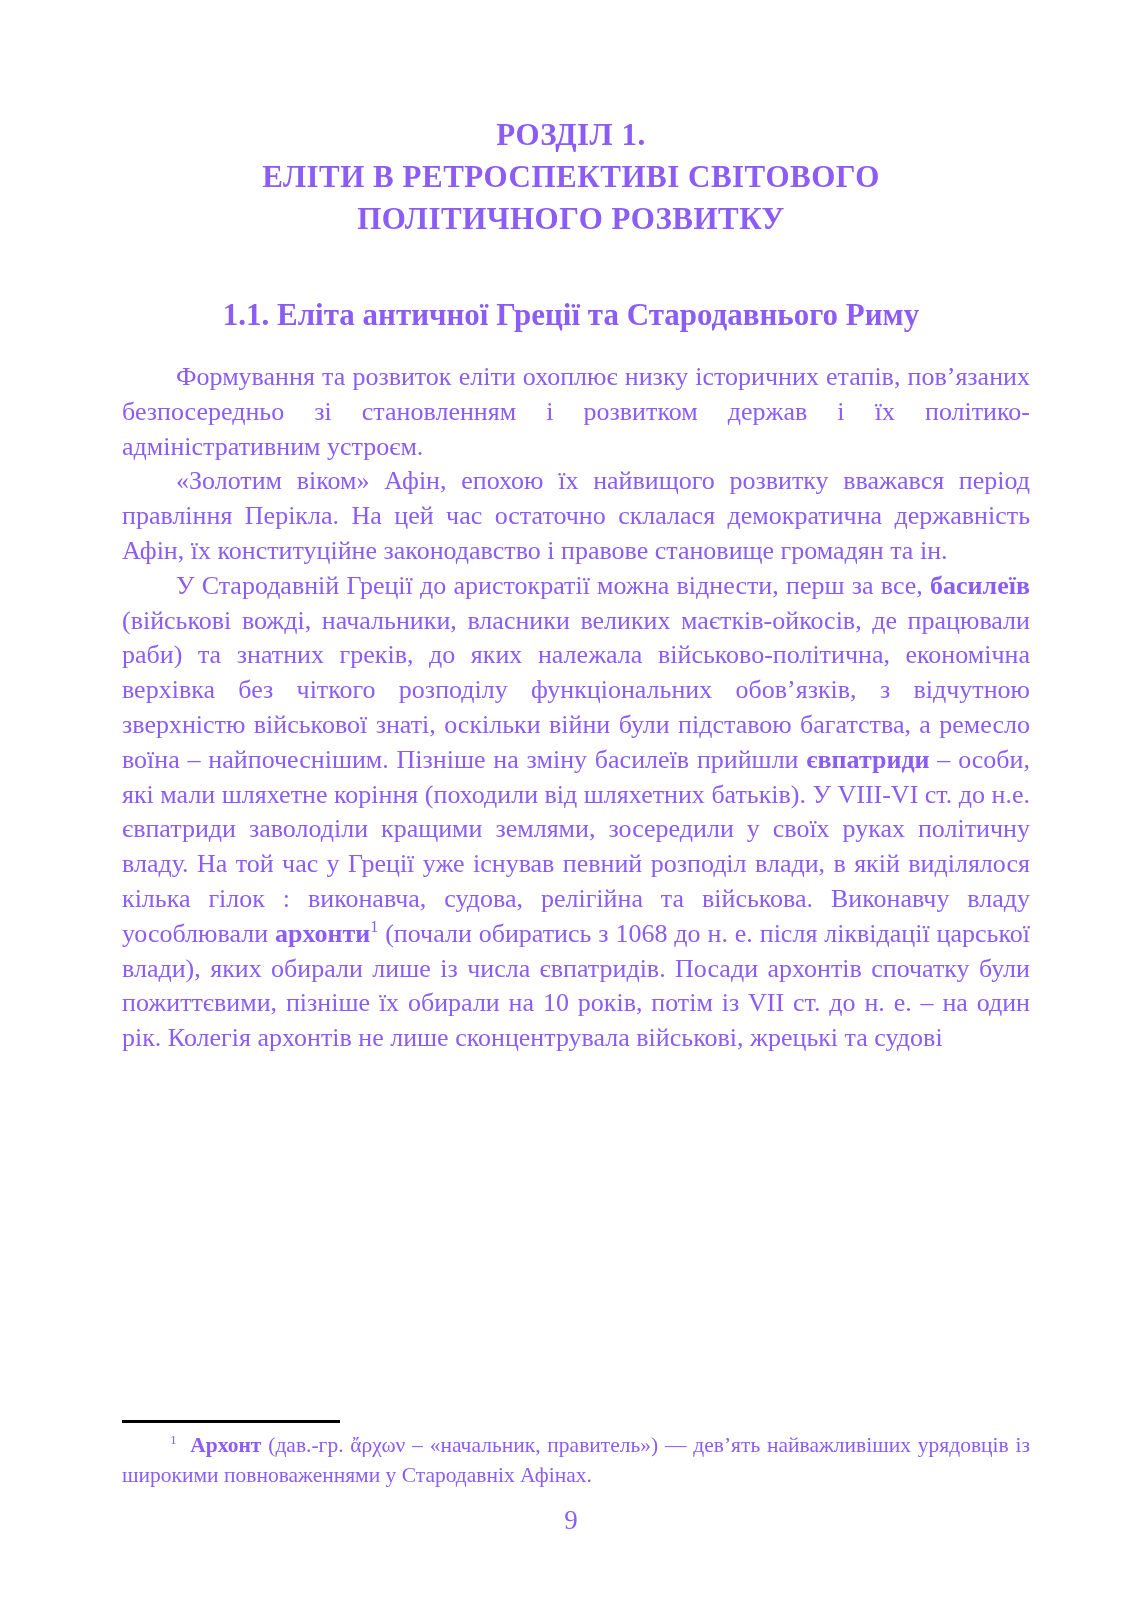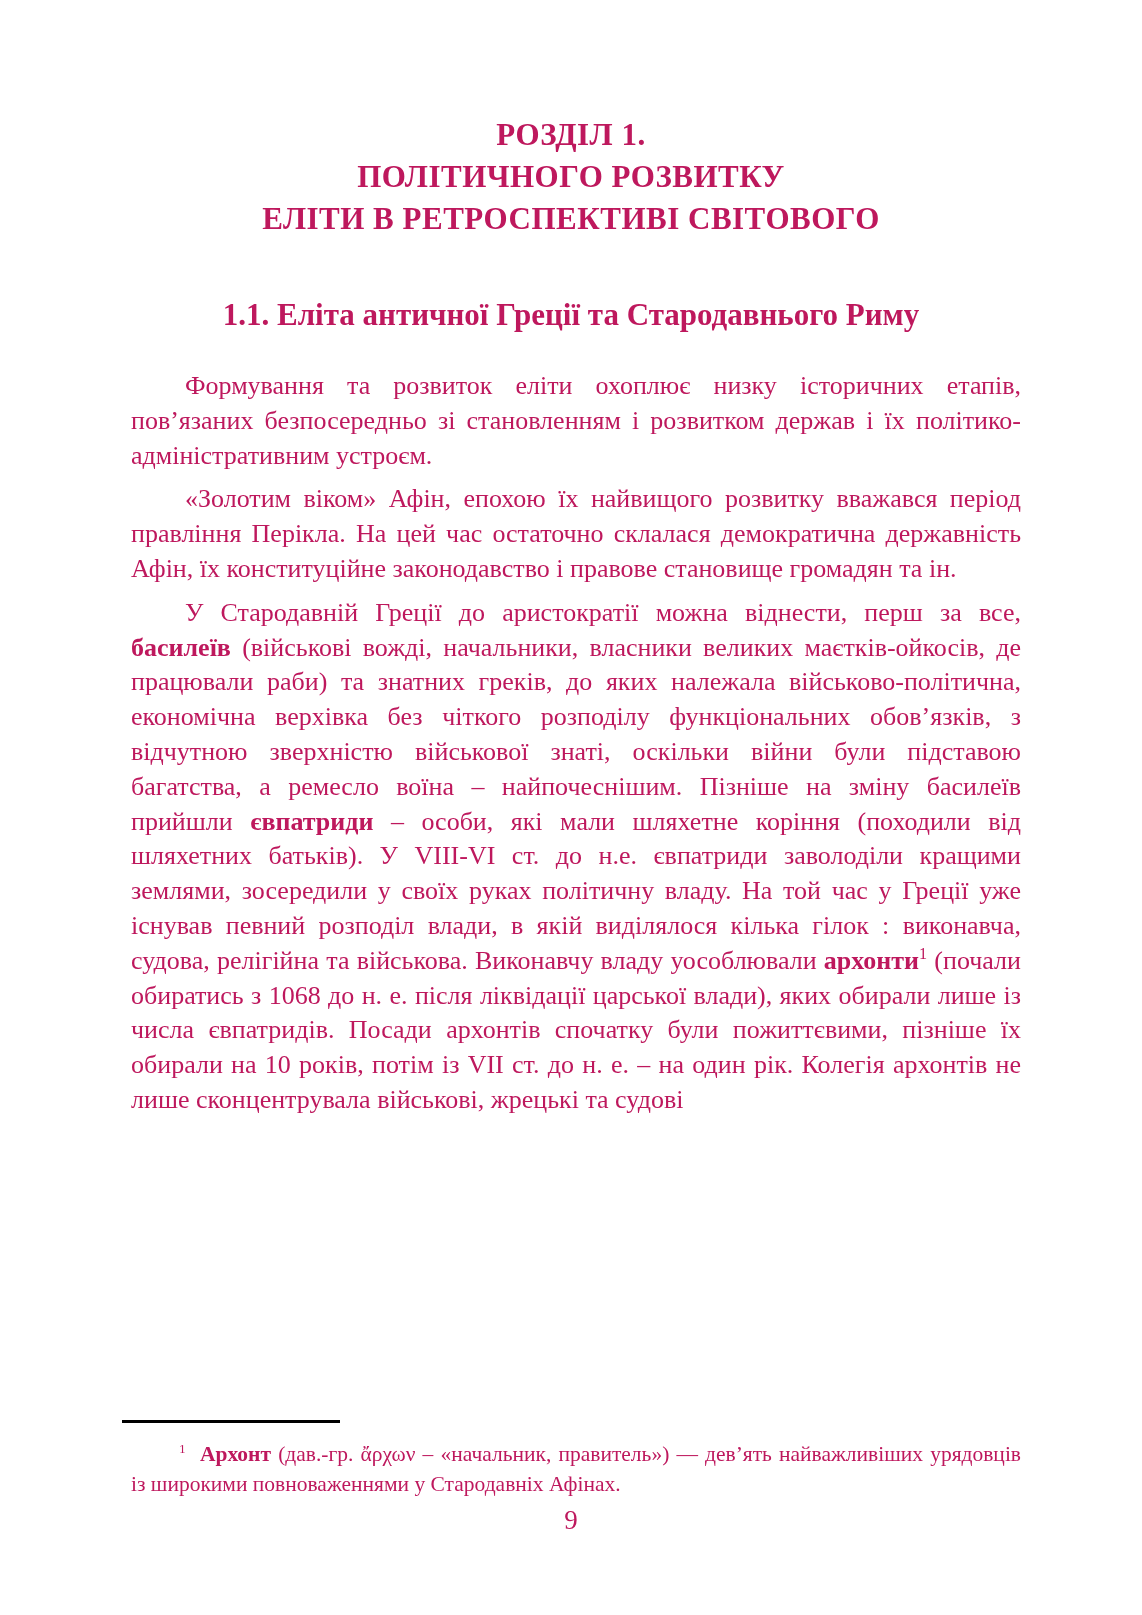--- a/index.html
+++ b/index.html
@@ -6,21 +6,21 @@
     margin: 0;
     padding: 0;
     background: #e8e8e8;
   }
   .page {
     position: relative;
     width: 1142px;
     height: 1615px;
     margin: 0 auto;
     background: #ffffff;
-    color: #be185d;
+    color: #8b5cf6;
     font-family: "Liberation Serif", "DejaVu Serif", serif;
     overflow: hidden;
   }
   .chapter-title {
     position: absolute;
     top: 114px;
     left: 0;
     width: 100%;
     text-align: center;
     font-weight: 700;
@@ -41,21 +41,21 @@
   .body-text {
     position: absolute;
     top: 360px;
     left: 122px;
     width: 908px;
     font-size: 26px;
     line-height: 34.8px;
     text-align: justify;
   }
   .body-text p {
-    margin: 9px;
+    margin: 0;
     padding: 0;
     text-indent: 54px;
   }
   .bi {
     font-weight: 700;
   }
   .b {
     font-weight: 700;
   }
   sup {
@@ -74,42 +74,42 @@
   .footnote {
     position: absolute;
     top: 1431px;
     left: 122px;
     width: 908px;
     font-size: 21.5px;
     line-height: 29.5px;
     text-align: justify;
   }
   .footnote p {
-    margin: 9px;
+    margin: 0;
     text-indent: 48px;
   }
   .page-number {
     position: absolute;
     top: 1502px;
     left: 0;
     width: 100%;
     text-align: center;
     font-size: 27px;
     line-height: 36px;
   }
 </style>
 </head>
 <body>
 
 <div class="page">
 
   <div class="chapter-title">
     <div>РОЗДІЛ 1.</div>
+    <div>ЕЛІТИ В РЕТРОСПЕКТИВІ СВІТОВОГО</div>
     <div>ПОЛІТИЧНОГО РОЗВИТКУ</div>
-    <div>ЕЛІТИ В РЕТРОСПЕКТИВІ СВІТОВОГО</div>
   </div>
 
   <div class="section-heading">1.1. Еліта античної Греції та Стародавнього Риму</div>
 
   <div class="body-text">
     <p><span>Формування та розвиток еліти охоплює низку історичних етапів, пов’язаних безпосередньо зі становленням і розвитком держав і їх політико-адміністративним устроєм.</span></p>
     <p><span>«Золотим віком» Афін, епохою їх найвищого розвитку вважався період правління Перікла. На цей час остаточно склалася демократична державність Афін, їх конституційне законодавство і правове становище громадян та ін.</span></p>
     <p><span>У Стародавній Греції до аристократії можна віднести, перш за все, </span><span class="bi">басилеїв</span><span> (військові вожді, начальники, власники великих маєтків-ойкосів, де працювали раби) та знатних греків, до яких належала військово-політична, економічна верхівка без чіткого розподілу функціональних обов’язків, з відчутною зверхністю військової знаті, оскільки війни були підставою багатства, а ремесло воїна – найпочеснішим. Пізніше на зміну басилеїв прийшли </span><span class="bi">євпатриди</span><span> – особи, які мали шляхетне коріння (походили від шляхетних батьків). У VIII-VI ст. до н.е. євпатриди заволоділи кращими землями, зосередили у своїх руках політичну владу. На той час у Греції уже існував певний розподіл влади, в якій виділялося кілька гілок : виконавча, судова, релігійна та військова. Виконавчу владу уособлювали </span><span class="bi">архонти</span><sup>1</sup><span> (почали обиратись з 1068 до н. е. після ліквідації царської влади), яких обирали лише із числа євпатридів. Посади архонтів спочатку були пожиттєвими, пізніше їх обирали на 10 років, потім із VII ст. до н. е. – на один рік. Колегія архонтів не лише сконцентрувала військові, жрецькі та судові</span></p>
   </div>
 

